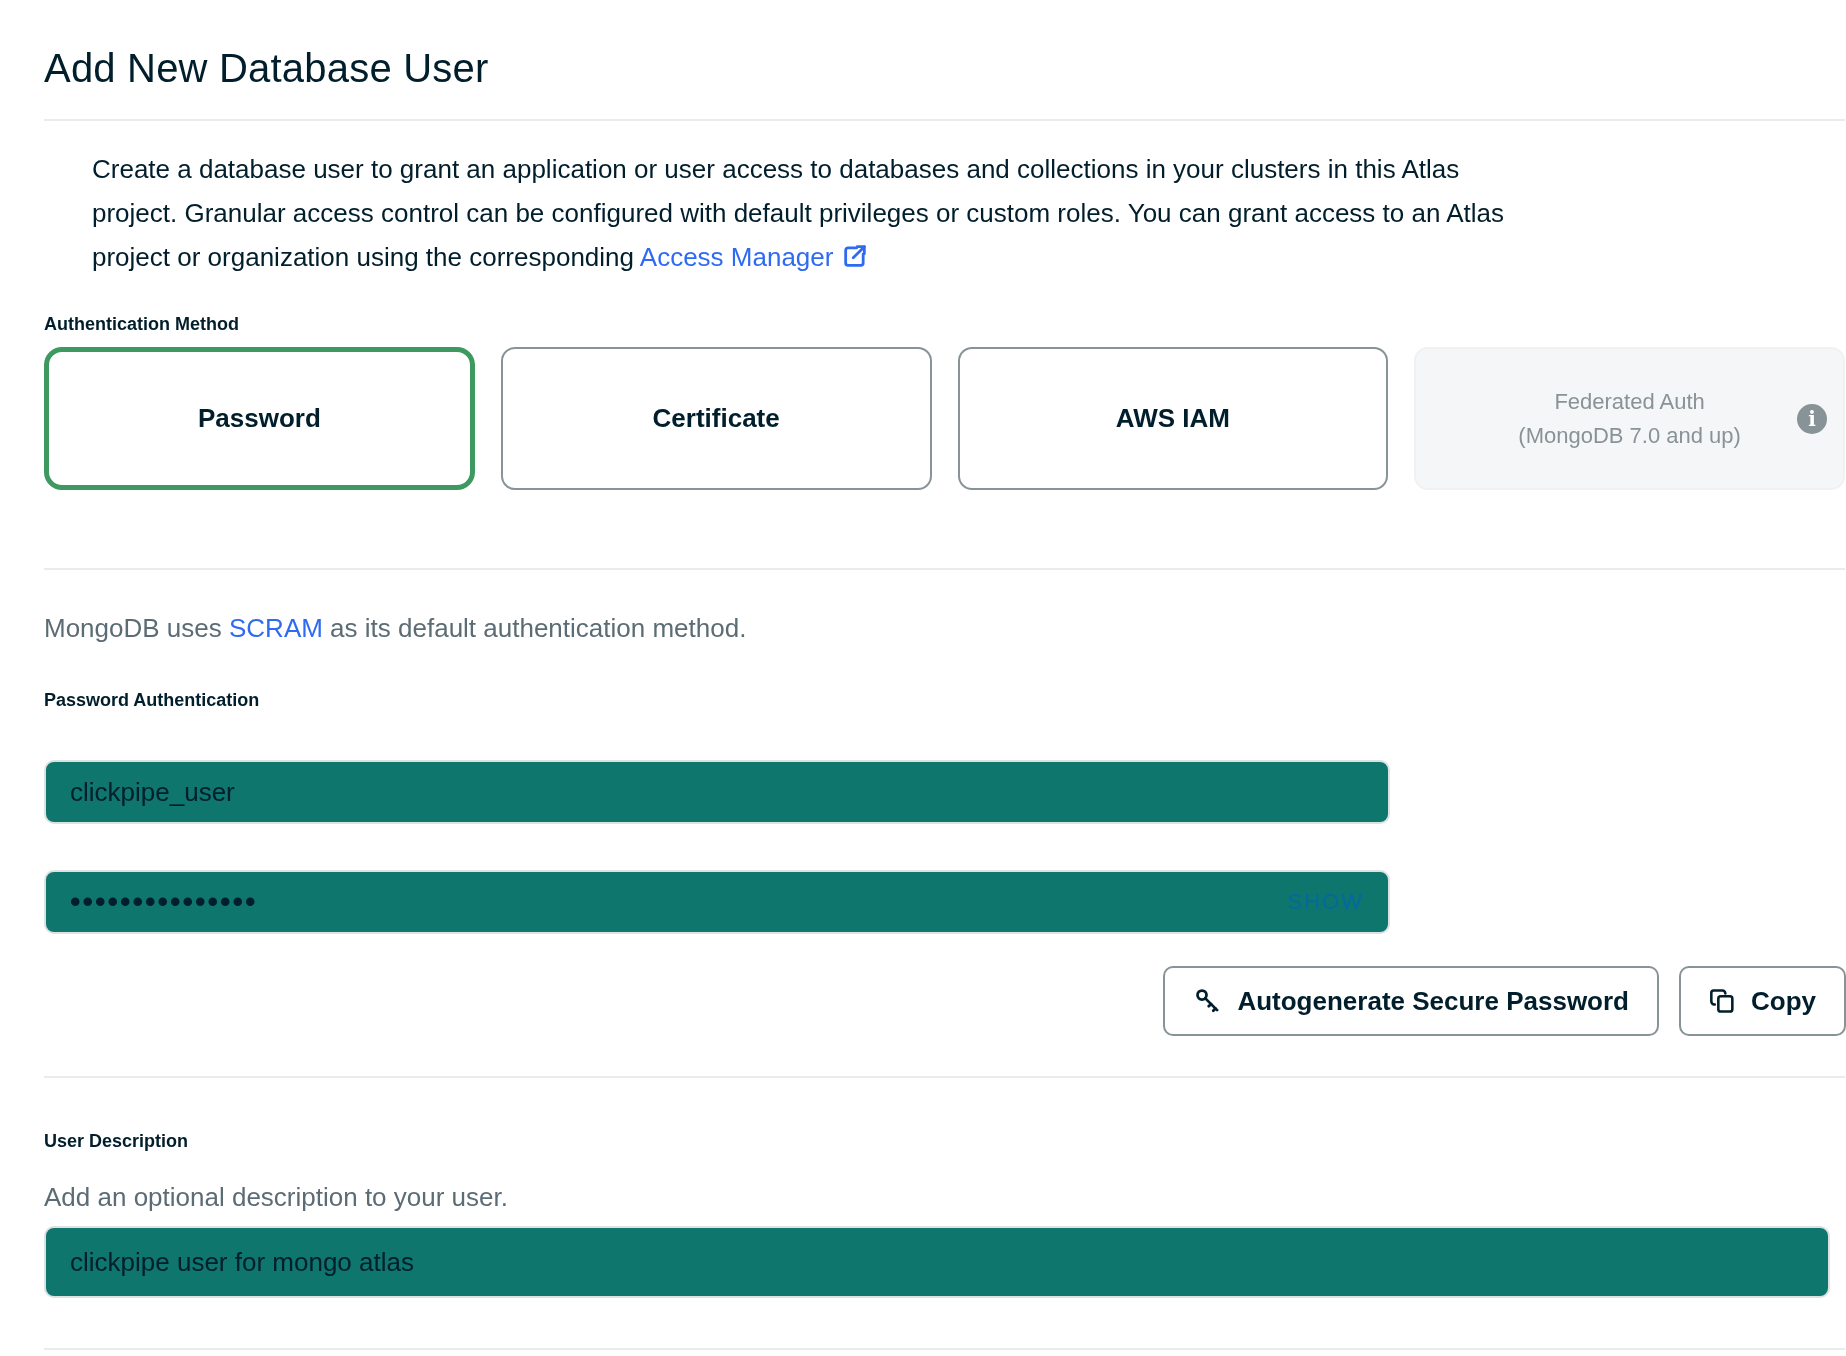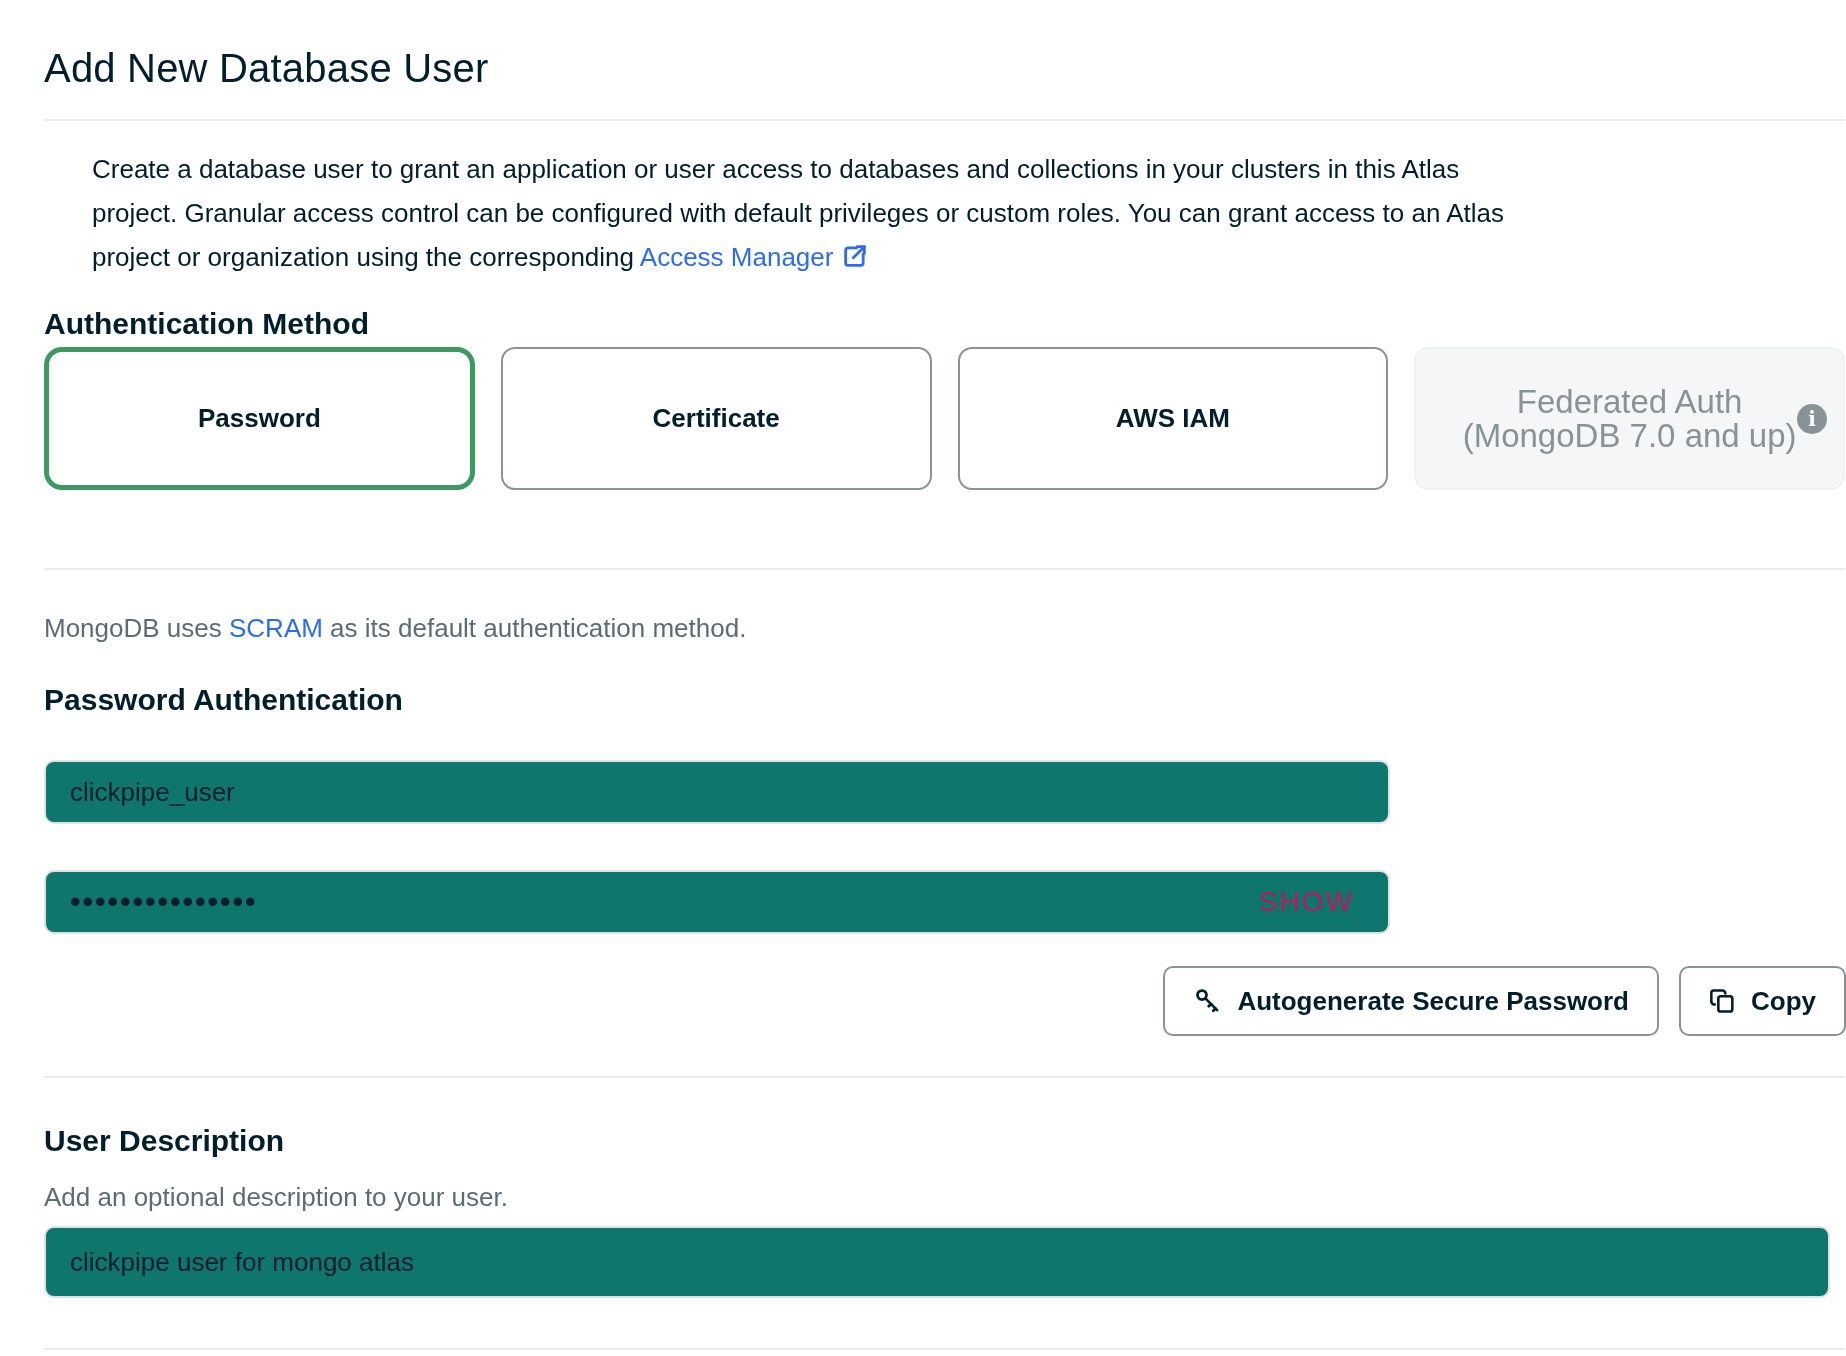--- a/index.html
+++ b/index.html
@@ -30,21 +30,21 @@
   p.desc {
     margin:0 0 30px 0;
     font-size:26px; line-height:44px;
     color:#001E2B; max-width:1745px;
   }
   p.desc span.line { display:block;margin-left:48px; }
   a.link { color:#2F6BF2; text-decoration:none; cursor:pointer; }
   .ext-icon { margin-left:8px; vertical-align:-4px; }
 
   h2.section-heading {
-    margin:0; font-size:30px; line-height:30px;
+    margin:0; font-size:18px; line-height:30px;
     font-weight:700; color:#001E2B;
   }
   h2.auth-heading { margin-bottom:8px; }
 
   .cards {
     display:grid;
     grid-template-columns:repeat(4, 1fr);
     gap:26px;
     width:1801px; height:143px;
     margin-bottom:78px;
@@ -54,21 +54,21 @@
     border:2px solid #889397; border-radius:14px;
     background:#fff; cursor:pointer; position:relative;
   }
   .card .card-label { font-size:26px; font-weight:700; color:#001E2B; }
   .card.selected { border:5px solid #3D9960; border-radius:18px; }
   .card.disabled {
     border:2px solid #F0F2F2; background:#F5F6F7; cursor:default;
   }
   .fed-text {
     display:flex; flex-direction:column; align-items:center;
-    font-size:33px; line-height:34px; color:#889397; text-align:center;
+    font-size:22px; line-height:34px; color:#889397; text-align:center;
   }
   .info-icon {
     position:absolute; right:16px; top:50%; transform:translateY(-50%);
     width:30px; height:30px; border-radius:50%;
     background:#889397; color:#fff;
     font-family:"DejaVu Serif", serif; font-weight:700; font-style:normal;
     font-size:20px; line-height:30px; text-align:center; cursor:pointer;
   }
 
   p.scram {
@@ -87,24 +87,24 @@
     background:#0f766e; outline:none;
   }
   .username-input { margin-bottom:46px; }
 
   .password-row { position:relative; width:1346px; margin-bottom:32px; }
   .password-input {
     width:1346px; padding-right:150px;
     font-size:30px; letter-spacing:2px; font-weight:700;
   }
   .show-btn {
-    position:absolute; right:36px; top:50%; transform:translateY(-50%);
+    position:absolute; right:26px; top:50%; transform:translateY(-50%);
     border:none; background:transparent; cursor:pointer;
     font-family:"Liberation Sans", sans-serif;
-    font-size:28px; letter-spacing:2px; color:#be185d; padding:0;
+    font-size:22px; letter-spacing:2px; color:#0369a1; padding:0;
   }
 
   .btn-row { display:flex; gap:20px; margin-bottom:40px;justify-content:flex-end; }
   .btn {
     display:inline-flex; align-items:center; gap:14px;
     height:70px; padding:0 28px;
     background:#fff; border:2px solid #889397; border-radius:10px;
     font-family:"Liberation Sans", sans-serif;
     font-size:26px; font-weight:700; color:#001E2B;
     cursor:pointer;

